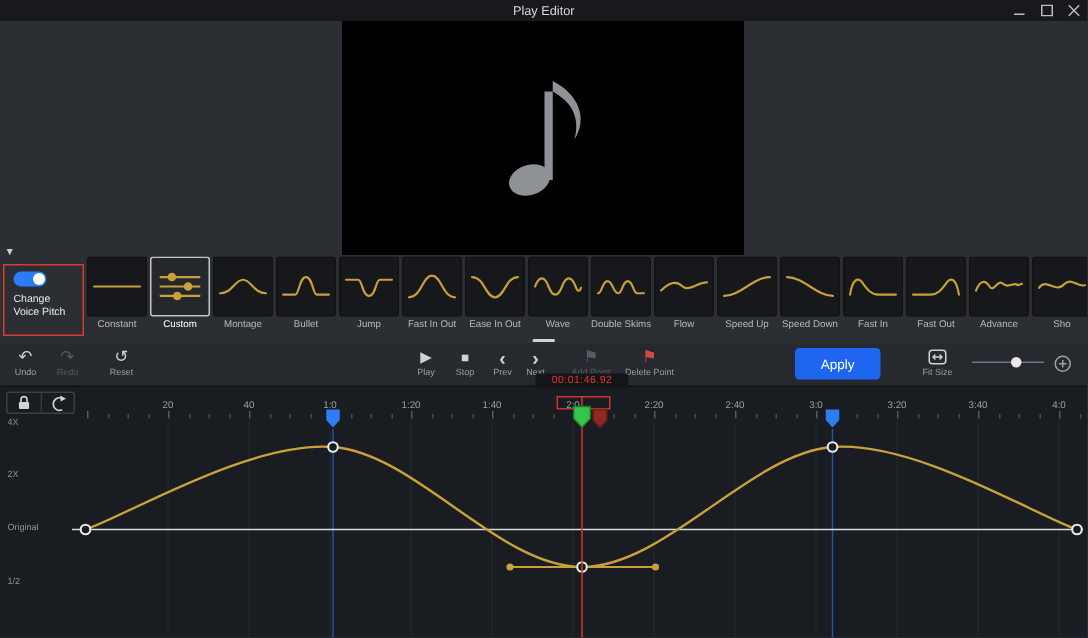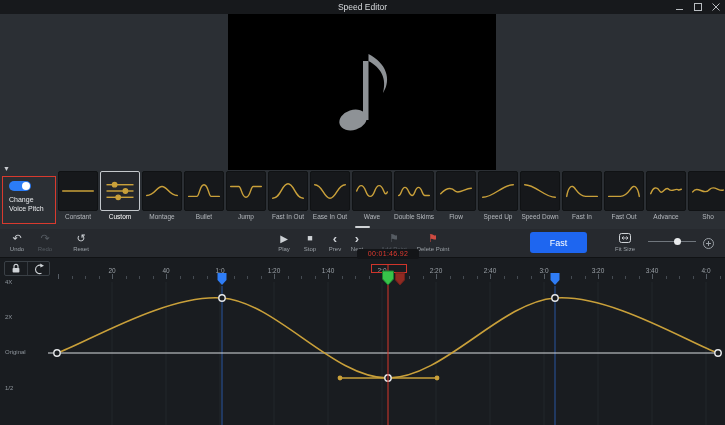--- a/index.html
+++ b/index.html
@@ -72,21 +72,21 @@
   .speed-axis{position:absolute;left:0;top:0;width:30px;height:168px;}
   .slabel{position:absolute;left:5px;font-size:6px;color:#8e959c;white-space:nowrap;}
   .curve-canvas{position:absolute;left:0;top:0;width:725px;height:168px;}
 </style>
 </head>
 <body>
 
 <div class="window">
 
   <div class="titlebar">
-    <span class="title">Speed Editor</span>
+    <span class="title">Play Editor</span>
     <div class="win-controls">
       <span class="wc">
           <svg width="8" height="8">
             <line x1="0" y1="6.5" x2="7" y2="6.5" stroke="#b9bdc1" stroke-width="1"></line>
           </svg>
         </span>
       <span class="wc">
           <svg width="8" height="8">
             <rect x="0.5" y="0.5" width="7" height="7" fill="none" stroke="#b9bdc1" stroke-width="1"></rect>
           </svg>
@@ -254,21 +254,21 @@
           <svg viewBox="0 0 40 26" class="curve-svg">
             <path d="M3,14 C9,6 15,19 22,11 C27,6 32,14 37,12" fill="none" stroke="#c9a03a" stroke-width="1.6" stroke-linecap="round"></path>
           </svg>
         </div>
         <div class="plabel">Sho</div>
       </div>
     </div>
   <div class="preset-scroll"></div>
 
   <div class="toolbar">
-    <button class="apply-btn">Fast</button>
+    <button class="apply-btn">Apply</button>
     <div class="tb-item tb-fit">
       <div class="tb-icon">
         <svg width="14" height="12" viewBox="0 0 14 12">
             <rect x="1.5" y="1.5" width="11" height="9" rx="2" fill="none" stroke="#cfd3d7"></rect>
             <path d="M4,6 H10 M5.6,4.4 L4,6 L5.6,7.6 M8.4,4.4 L10,6 L8.4,7.6" fill="none" stroke="#cfd3d7" stroke-width="0.9"></path>
           </svg>
       </div>
       <div class="tb-label">Fit Size</div>
     </div>
     <div class="zoom-slider">

